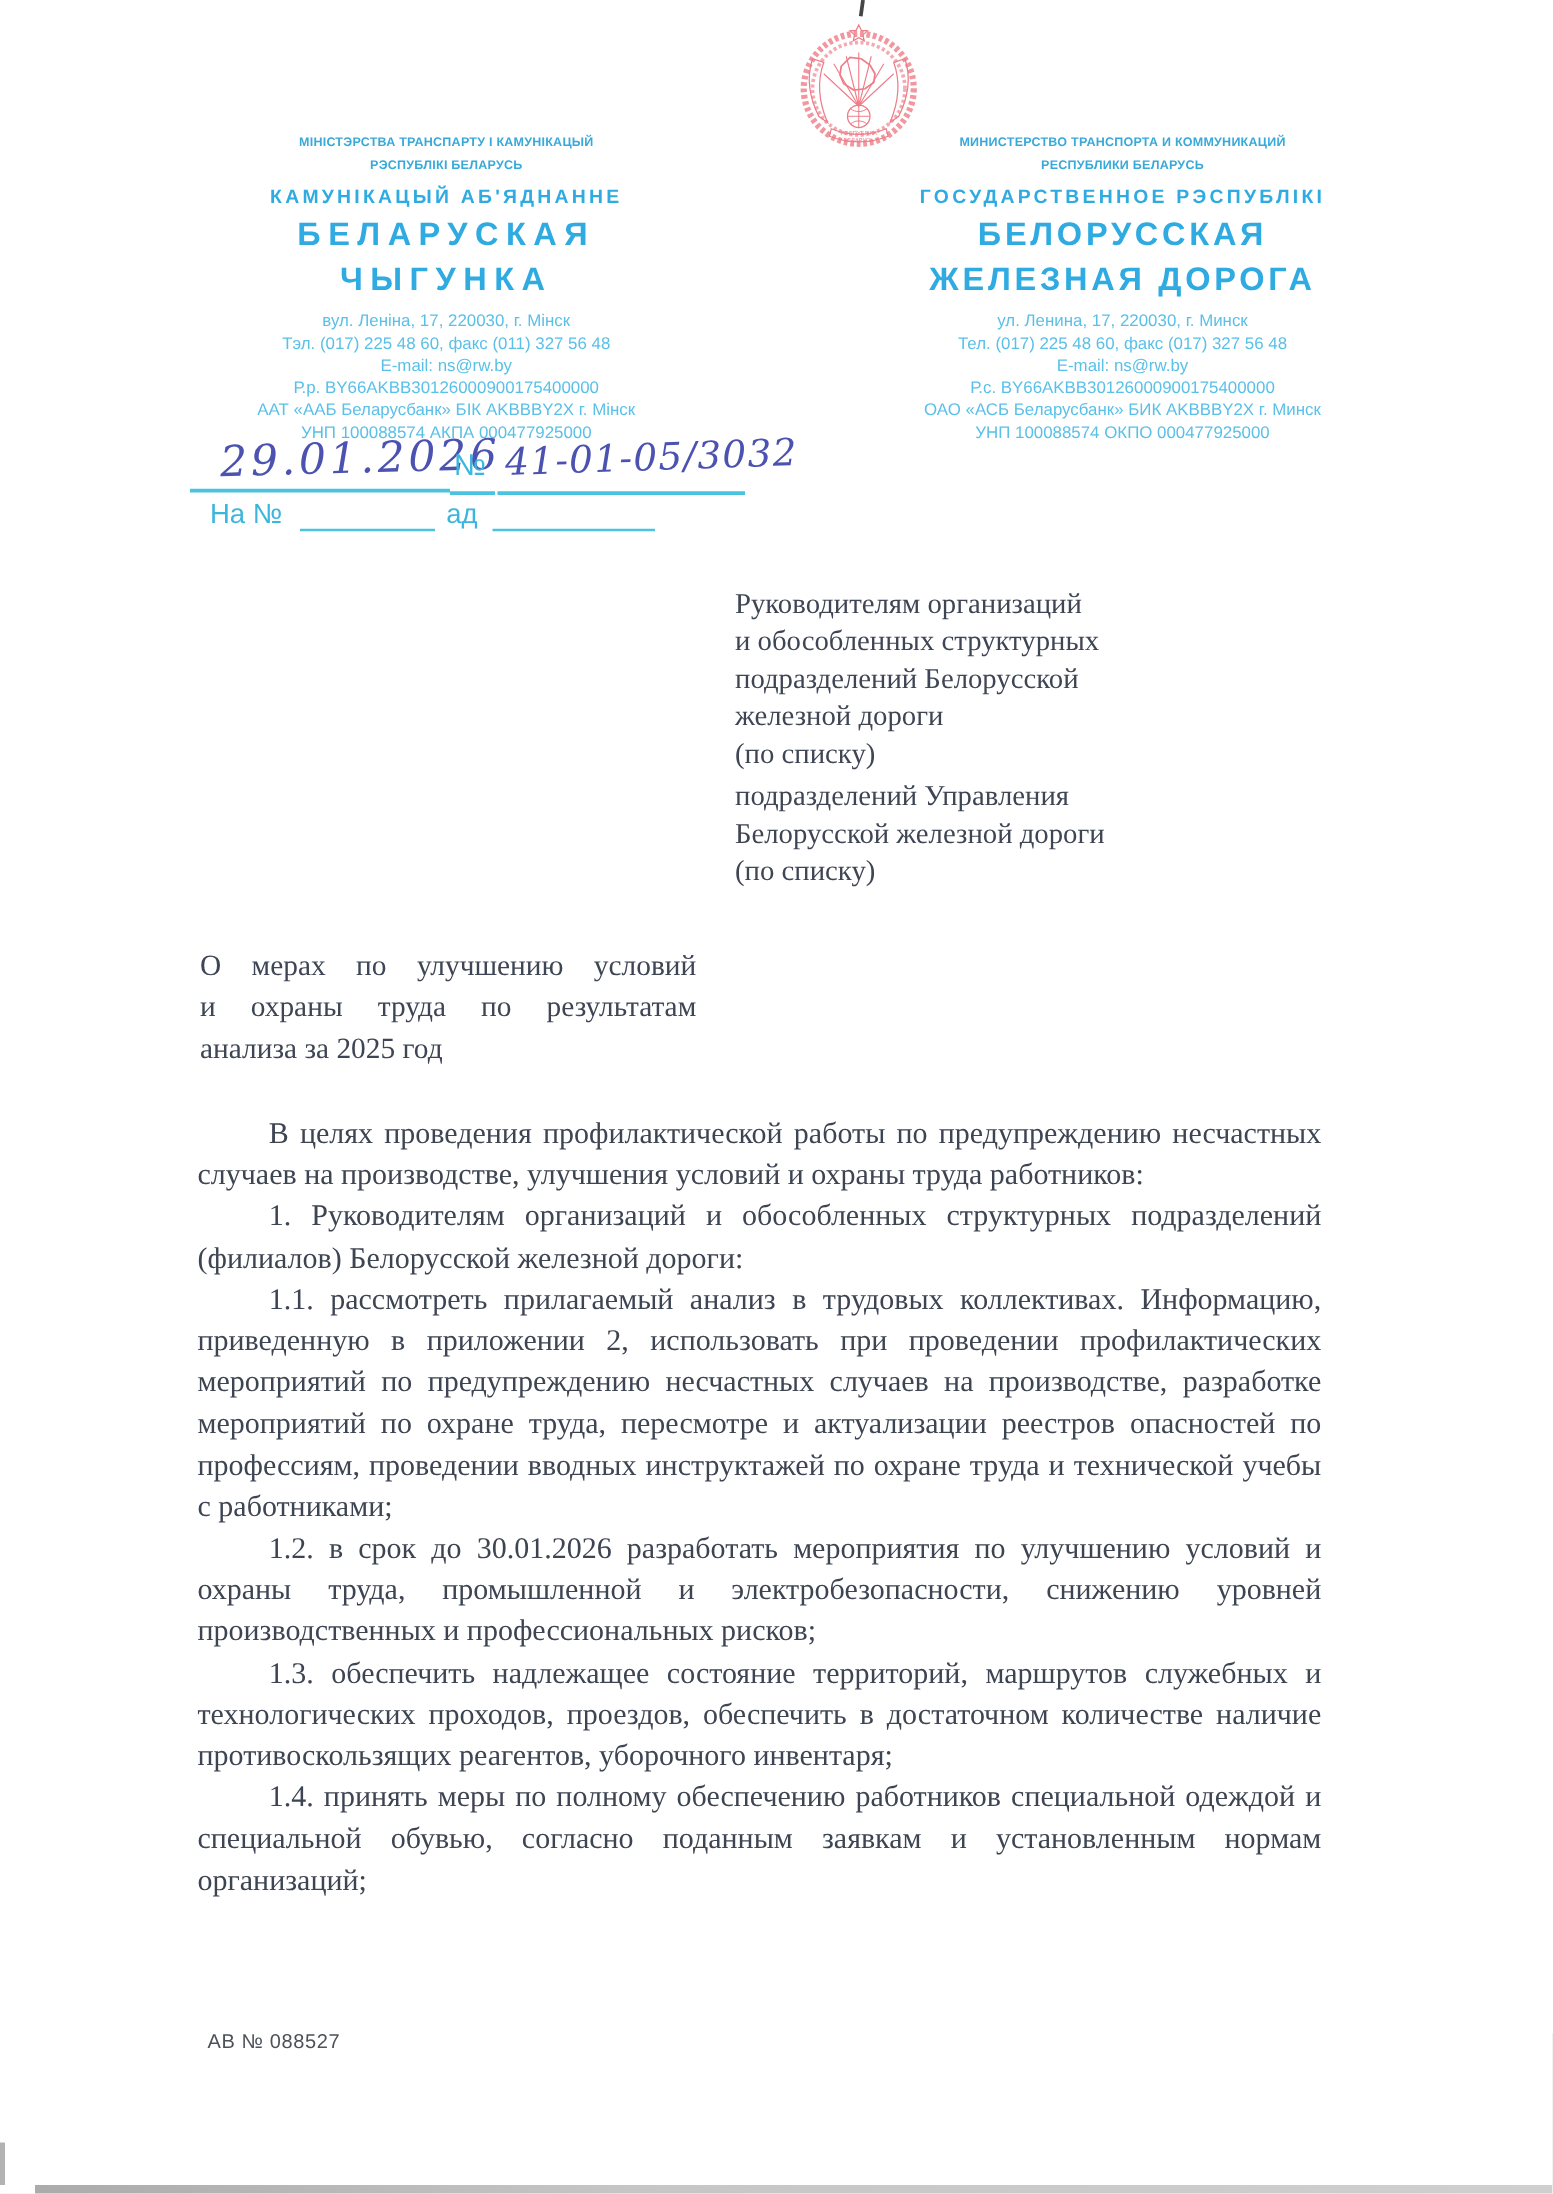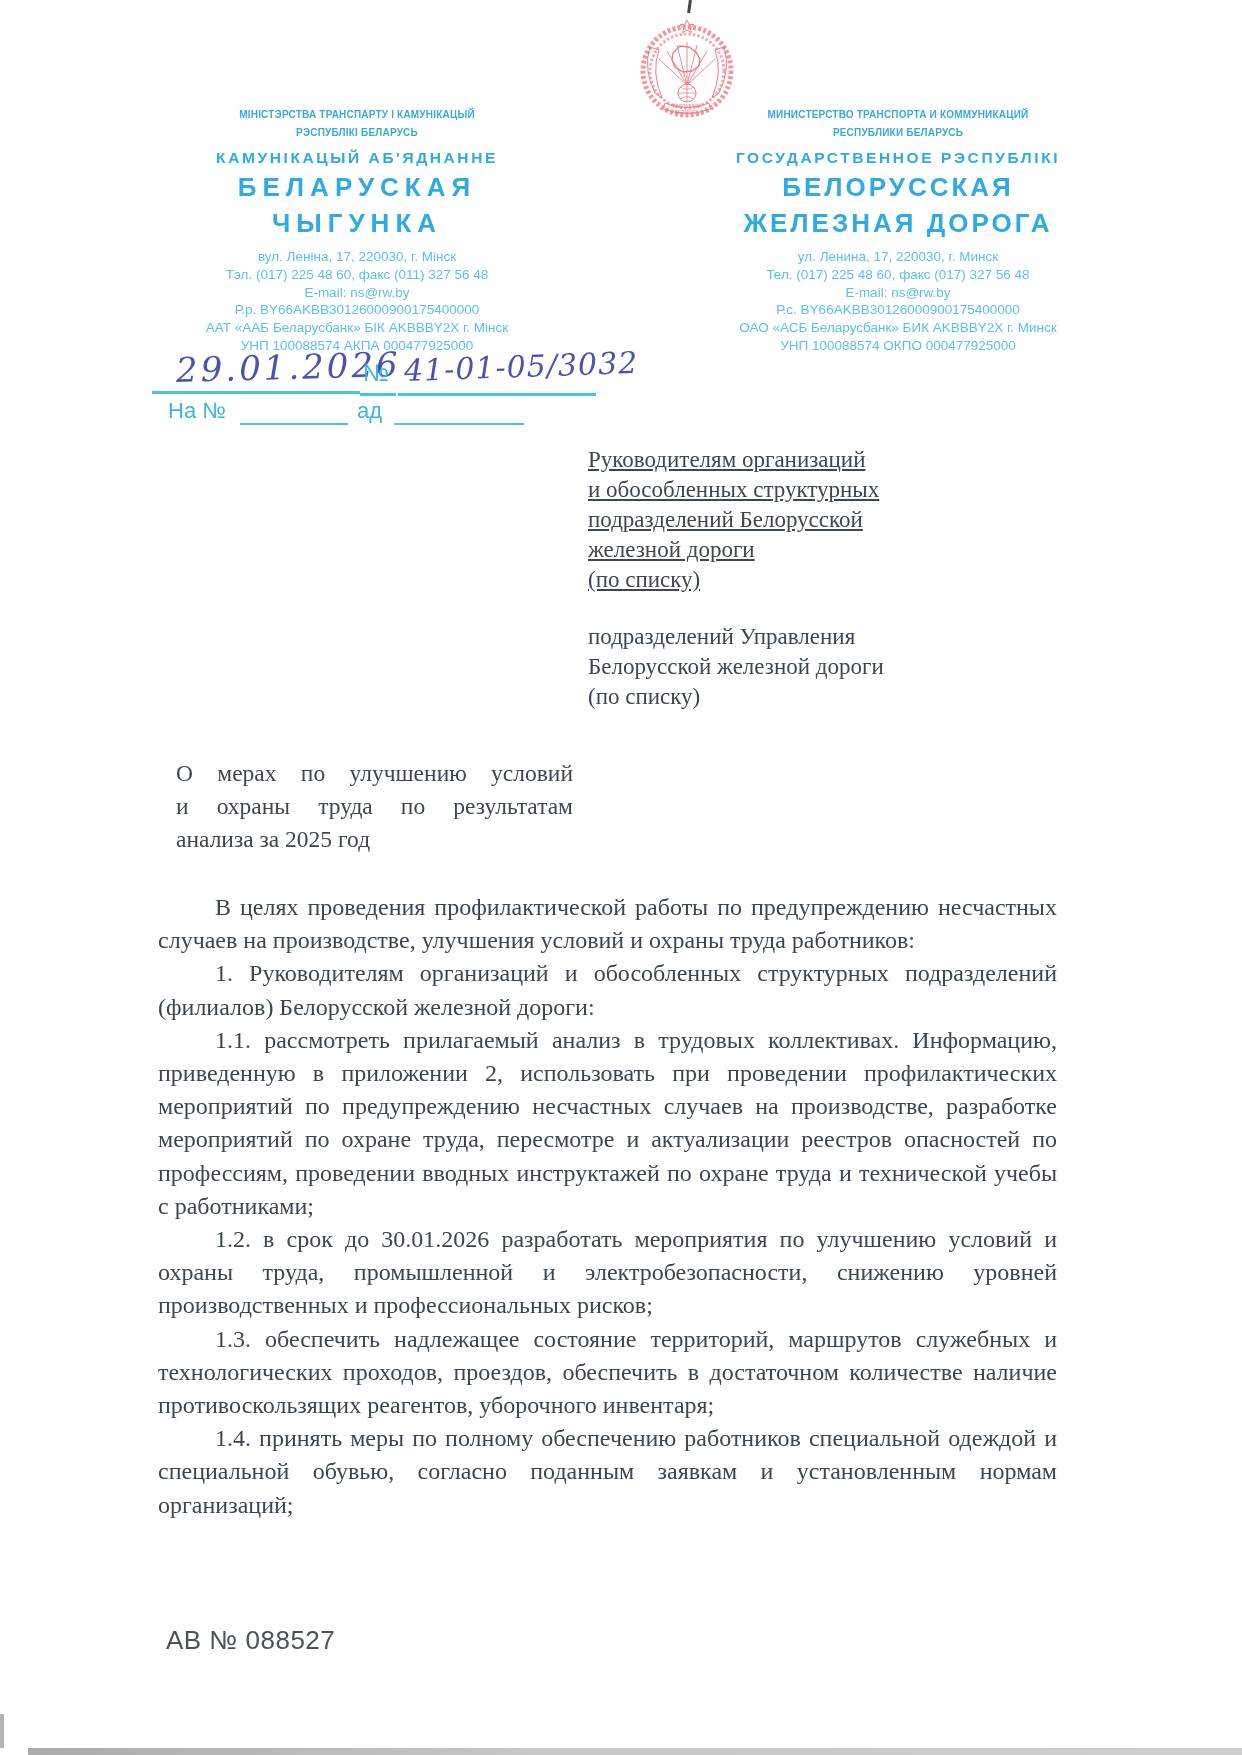--- a/index.html
+++ b/index.html
@@ -29,37 +29,37 @@
   .ad-label{left:357px;top:398px;font-size:22px;}
   .underline{position:absolute;background:#49c3de;height:2.5px;}
   .ul-date{left:152px;top:391px;width:208px;}
   .ul-no{left:360px;top:393px;width:36px;}
   .ul-number{left:398px;top:393px;width:198px;}
   .ul-na{left:240px;top:423px;width:108px;height:2px;}
   .ul-ad{left:394px;top:423px;width:130px;height:2px;}
 
   
   .addr-block{position:absolute;left:588px;font-size:23px;line-height:30px;color:#3e4554;}
-  .addr-1{top:445px;text-decoration:underline;}
+  .addr-1{top:468px;}
   .addr-2{top:622px;}
   .addr-line{display:block;}
 
   
-  .subject{position:absolute;left:160px;top:757px;width:397px;font-size:23.5px;line-height:33px;color:#3e4554;margin-left:16px;}
+  .subject{position:absolute;left:160px;top:757px;width:397px;font-size:23.5px;line-height:33px;color:#3e4554;}
   .subject-line{display:block;text-align:justify;text-align-last:justify;}
   .subject-line--last{text-align-last:left;}
 
   
   .body-text{position:absolute;left:158px;top:891px;width:899px;font-size:24px;line-height:33.2px;
              color:#3d4452;text-align:justify;}
   .body-par{margin:0;text-indent:57px;}
 
   
   .footer-serial{position:absolute;left:166px;top:1625px;font-family:"Liberation Sans",sans-serif;
-                 font-size:26px;color:#4d525a;letter-spacing:.5px;}
+                 font-size:16px;color:#4d525a;letter-spacing:.5px;}
 
   
   .top-mark{position:absolute;left:688px;top:0;width:3px;height:13px;background:#454545;transform:rotate(8deg);}
   .bottom-band{position:absolute;left:28px;right:0;bottom:0;height:7px;
                background:linear-gradient(90deg,#ababab,#c6c6c6 40%,#cfcfcf);}
   .bottom-left-mark{position:absolute;left:0;bottom:7px;width:4px;height:34px;background:#b3b3b3;}
 </style>
 </head>
 <body>
 

